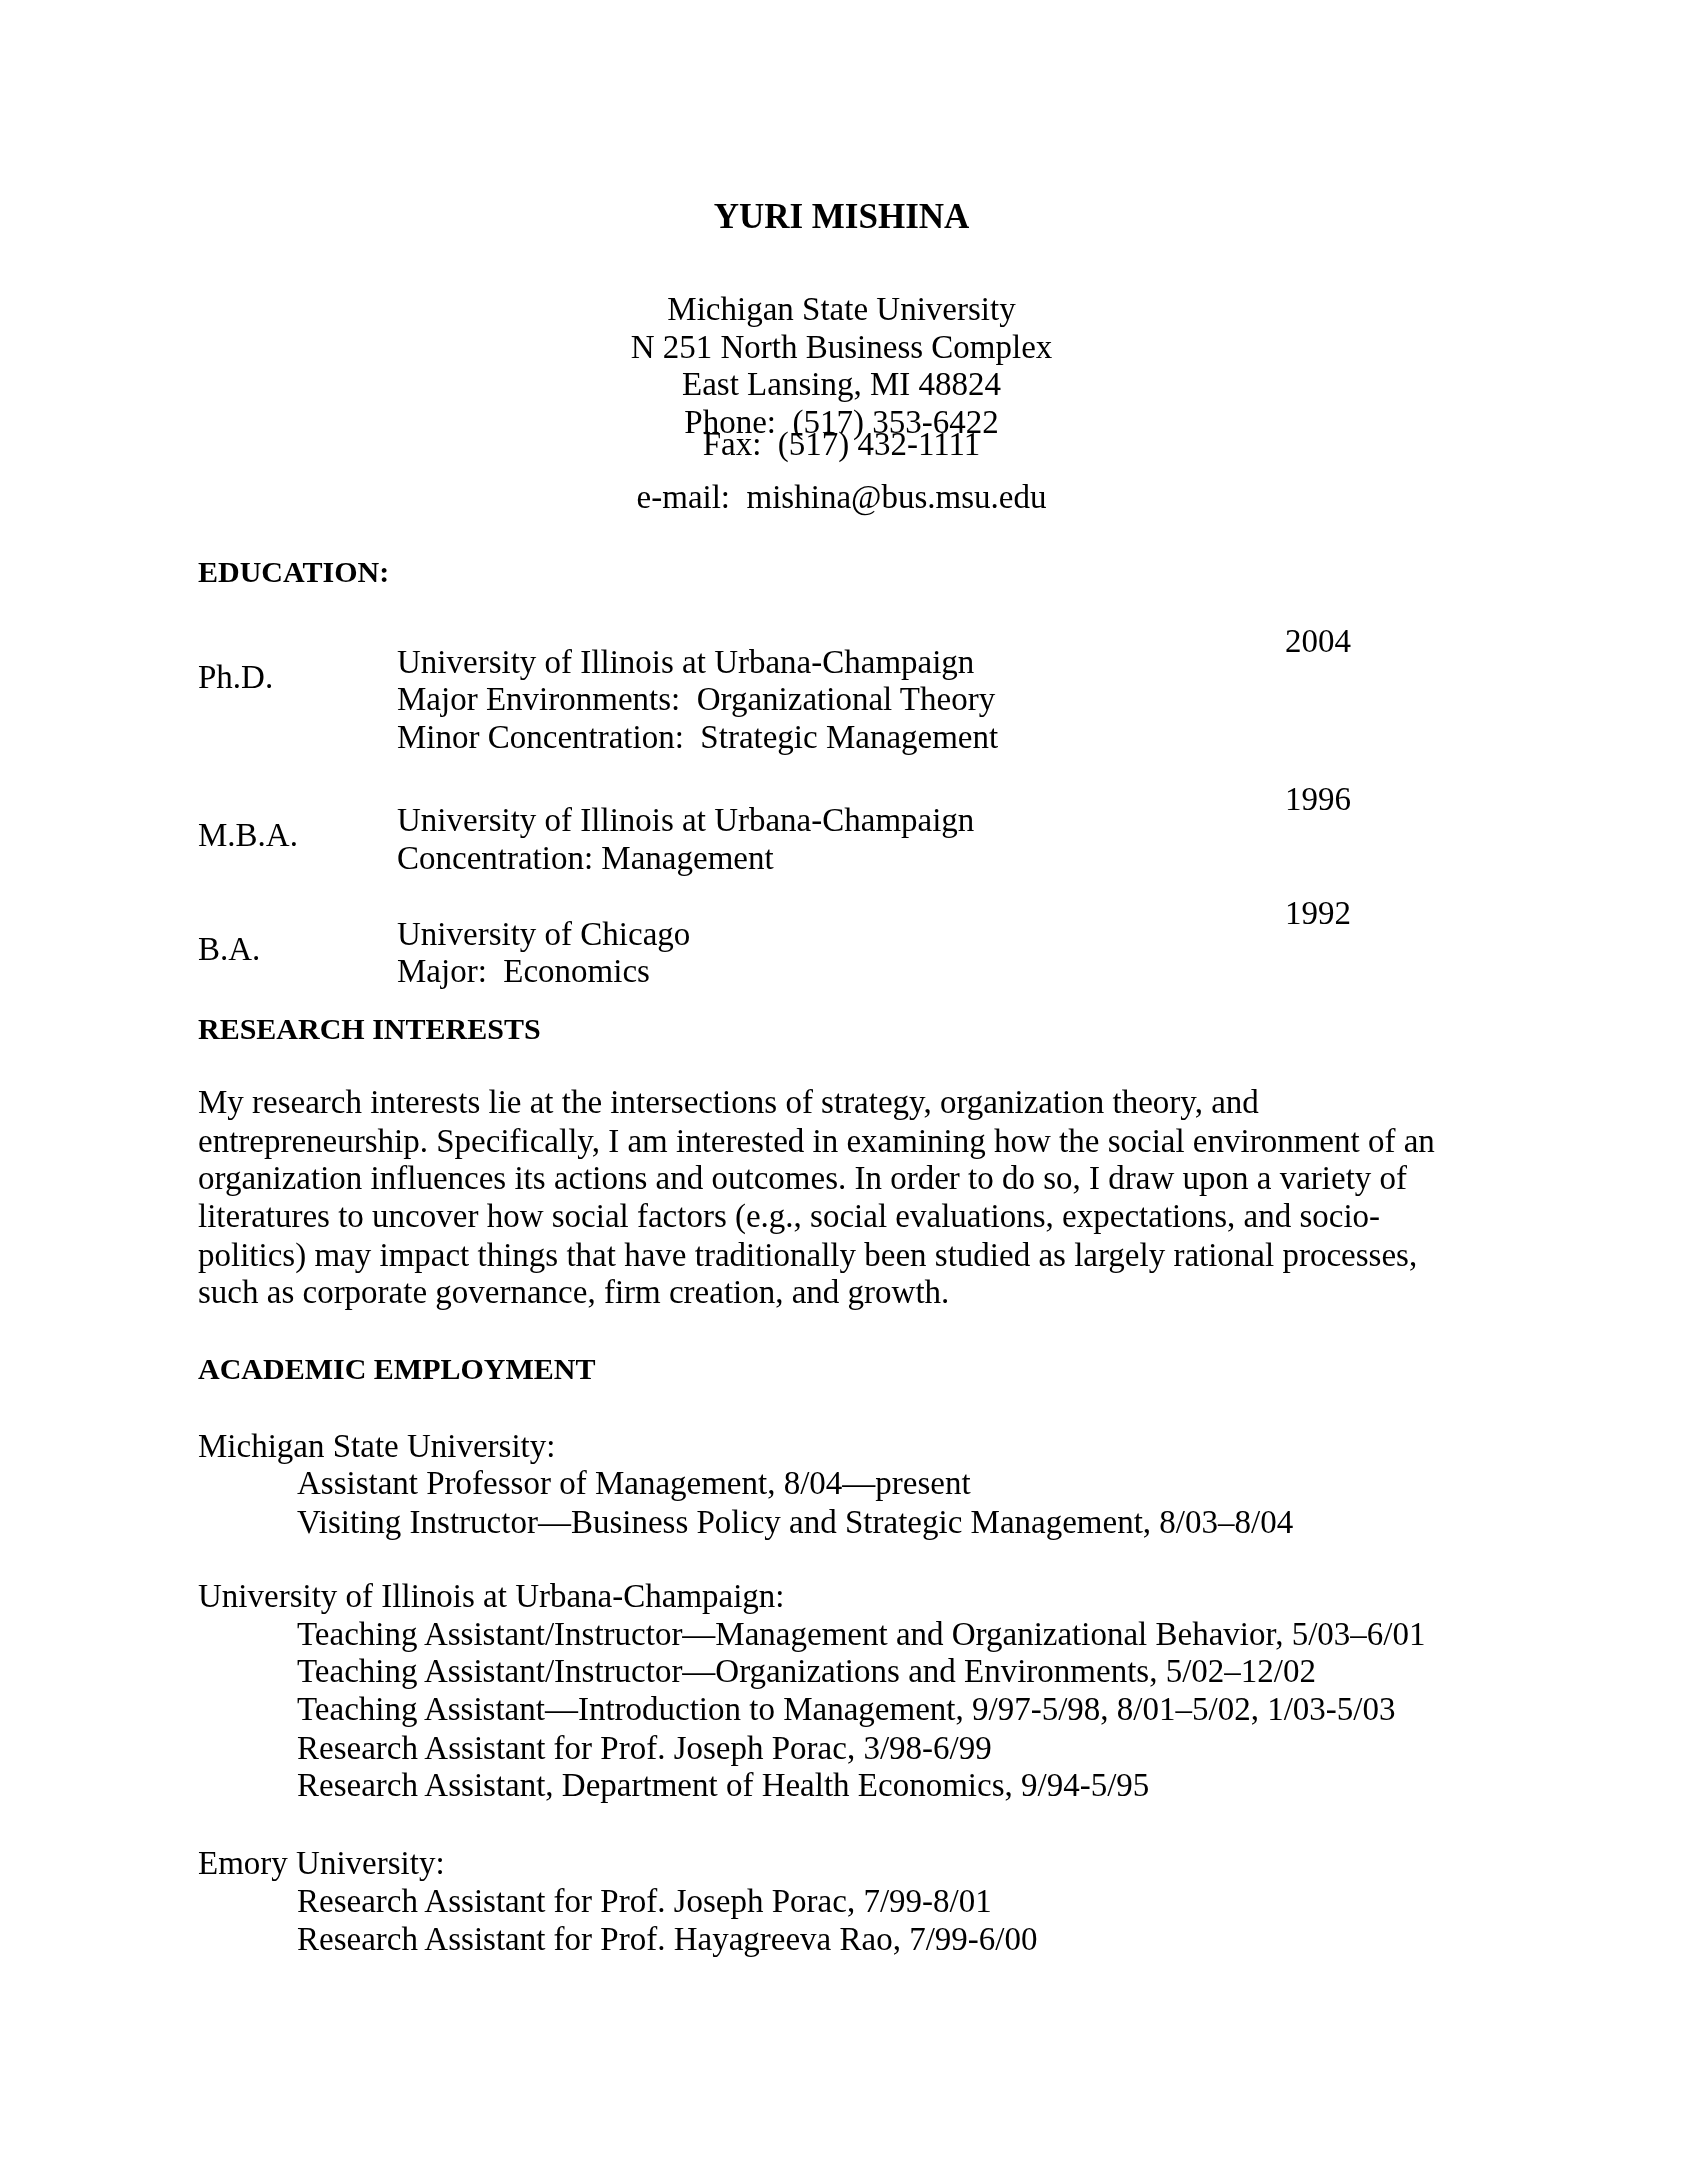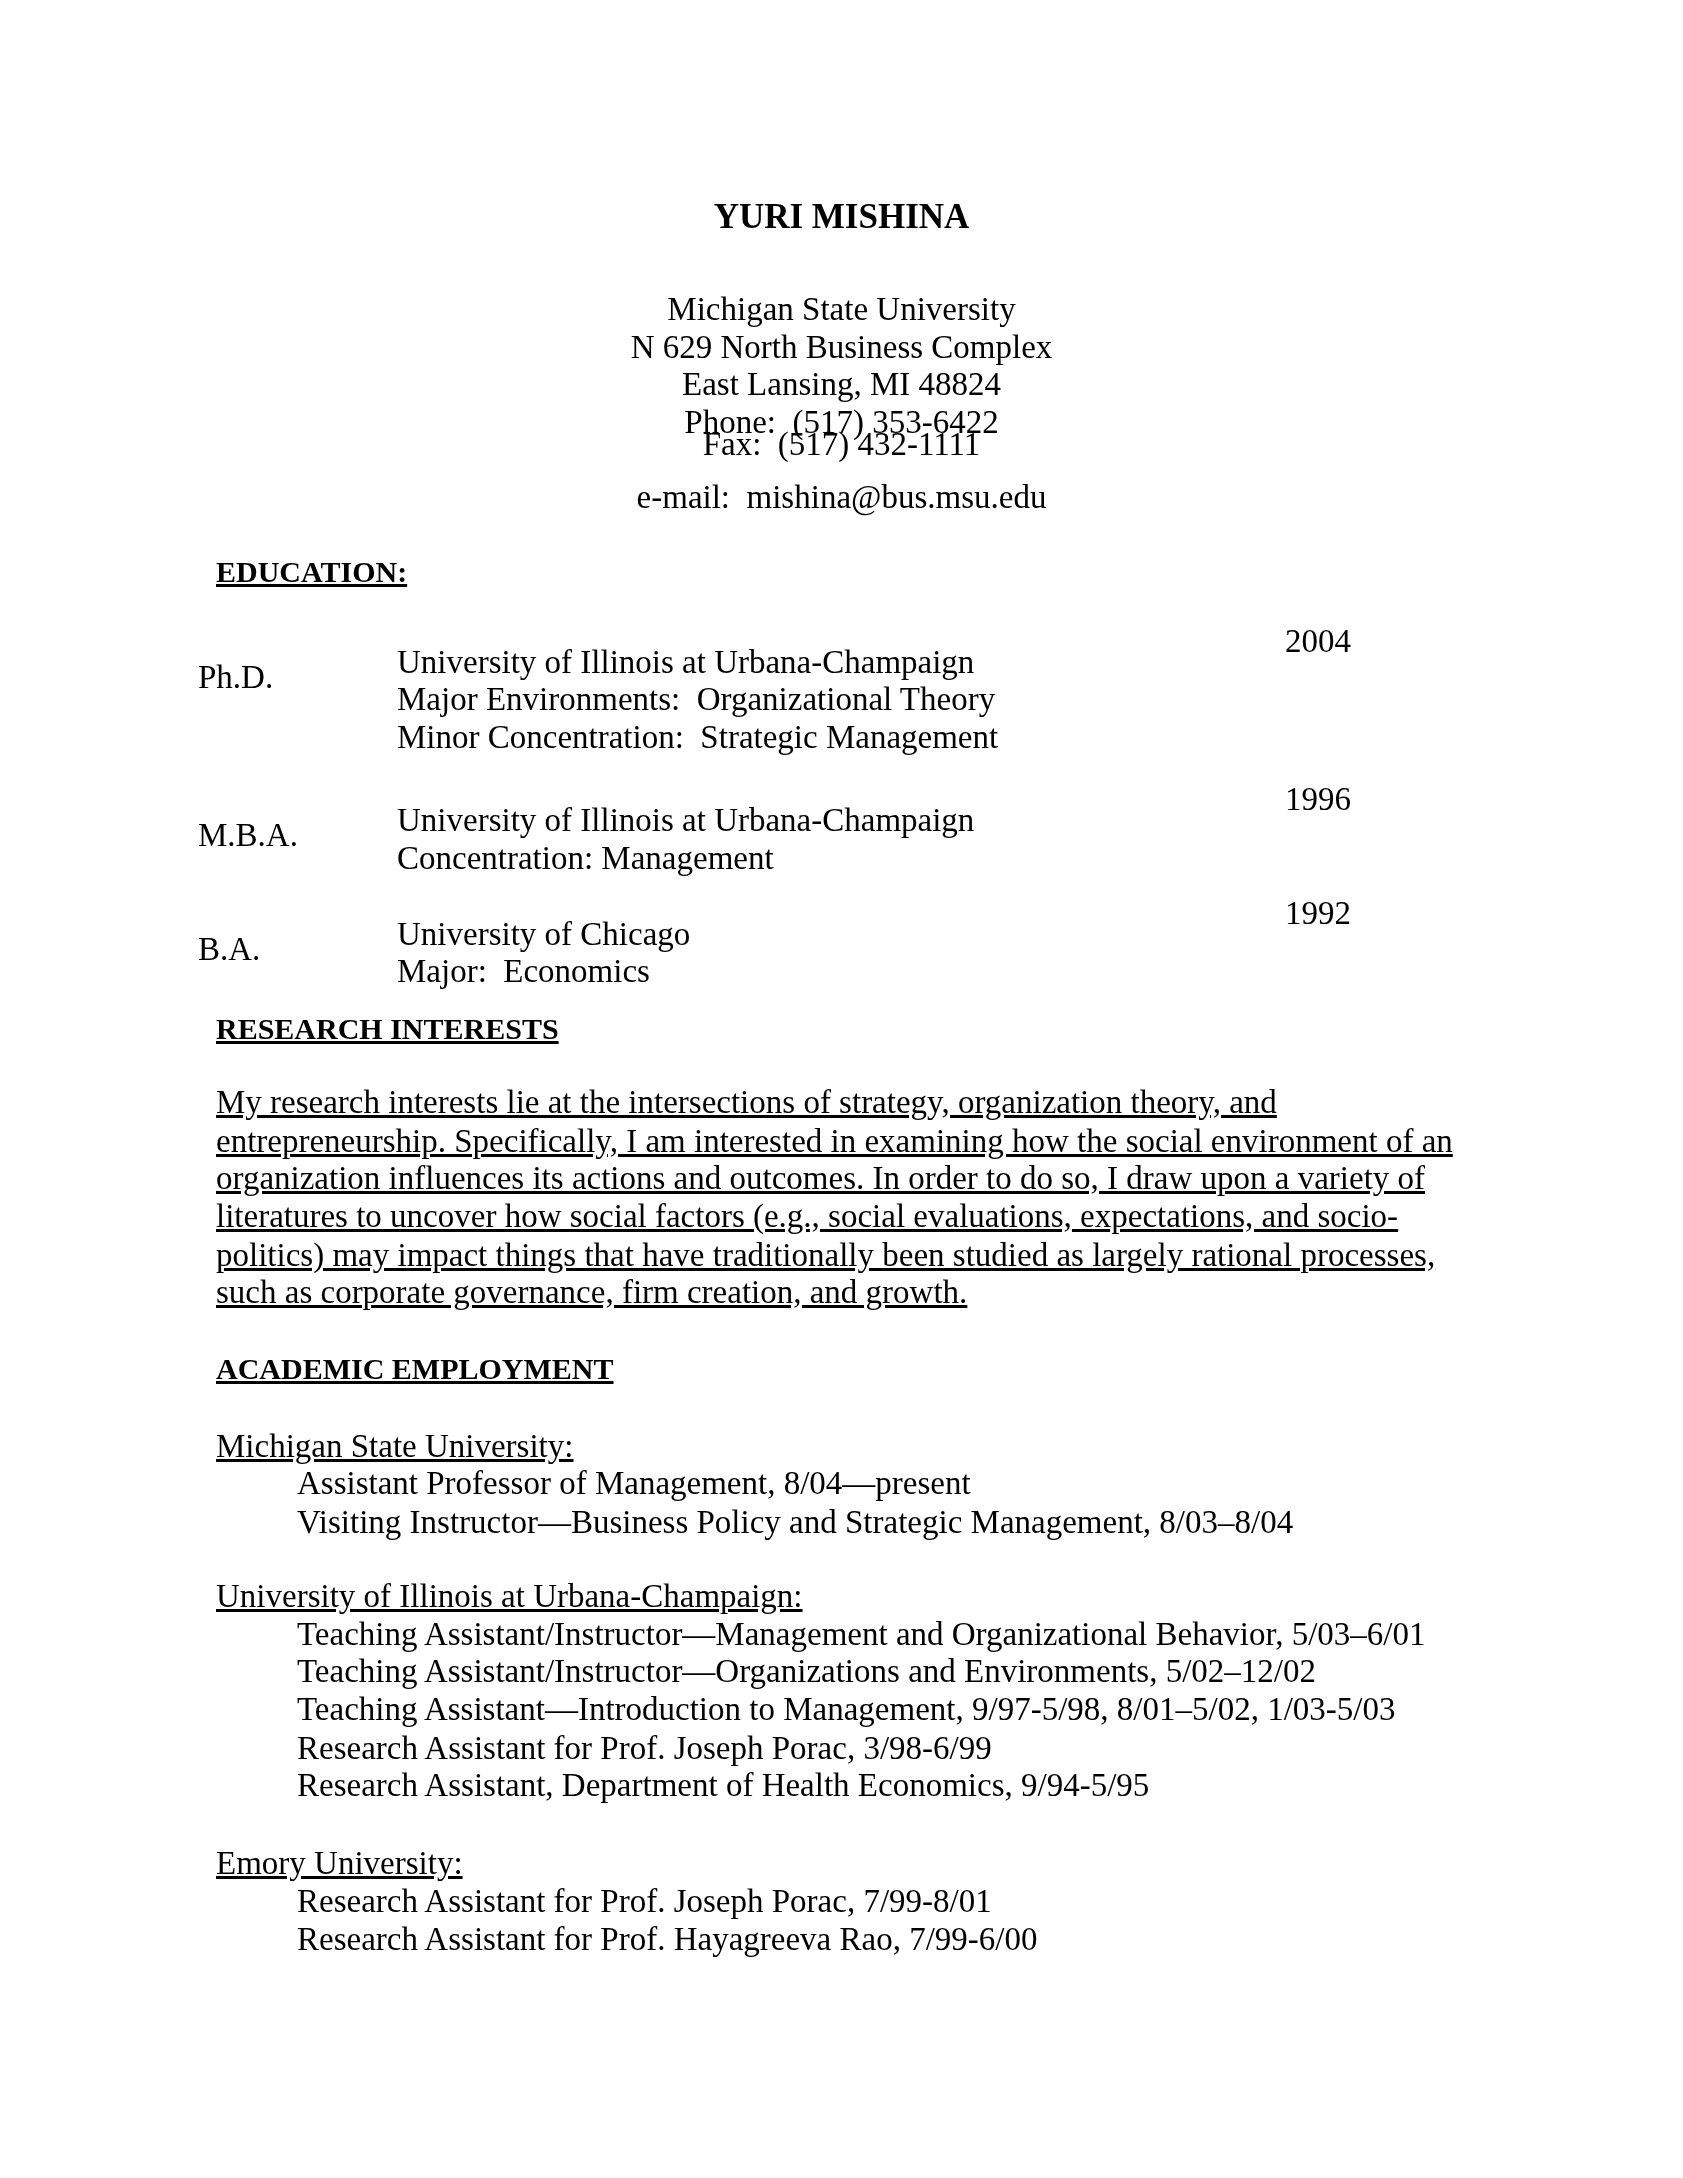--- a/index.html
+++ b/index.html
@@ -6,33 +6,33 @@
   body { width: 1683px; height: 2178px; position: relative; overflow: hidden;
          font-family: "Liberation Serif", "DejaVu Serif", serif; color: #000; }
   .page { position: absolute; left: 0; top: 0; width: 1683px; height: 1720px; background: #fff; }
   .line { position: absolute; white-space: pre; font-size: 33px; line-height: 38px; height: 38px; }
   .center { left: 0; width: 1683px; text-align: center; }
   .name { font-weight: bold; font-size: 35px; line-height: 40px; height: 40px; }
   .heading { font-weight: bold; font-size: 30px; line-height: 36px; height: 36px; }
   .col-degree { left: 198px; margin-top: 36px; }
   .col-inst { left: 397px; margin-top: 21px; }
   .col-year { left: 1285px; }
-  .col-left { left: 216px; text-decoration: underline; }
+  .col-left { left: 198px; }
   .col-indent { left: 297px; }
 </style>
 </head>
 <body>
 
 <div class="page">
 
   <div class="line center name" style="top:197px">YURI MISHINA</div>
 
   <div>
     <div class="line center" style="top:290px">Michigan State University</div>
-    <div class="line center" style="top:328px">N 629 North Business Complex</div>
+    <div class="line center" style="top:328px">N 251 North Business Complex</div>
     <div class="line center" style="top:365px">East Lansing, MI 48824</div>
     <div class="line center" style="top:403px">Phone:  (517) 353-6422</div>
     <div class="line center" style="top:425px">Fax:  (517) 432-1111</div>
     <div class="line center" style="top:478px">e-mail:  mishina@bus.msu.edu</div>
   </div>
 
   <div>
     <div class="line heading col-left" style="top:554px">EDUCATION:</div>
 
     <div>

